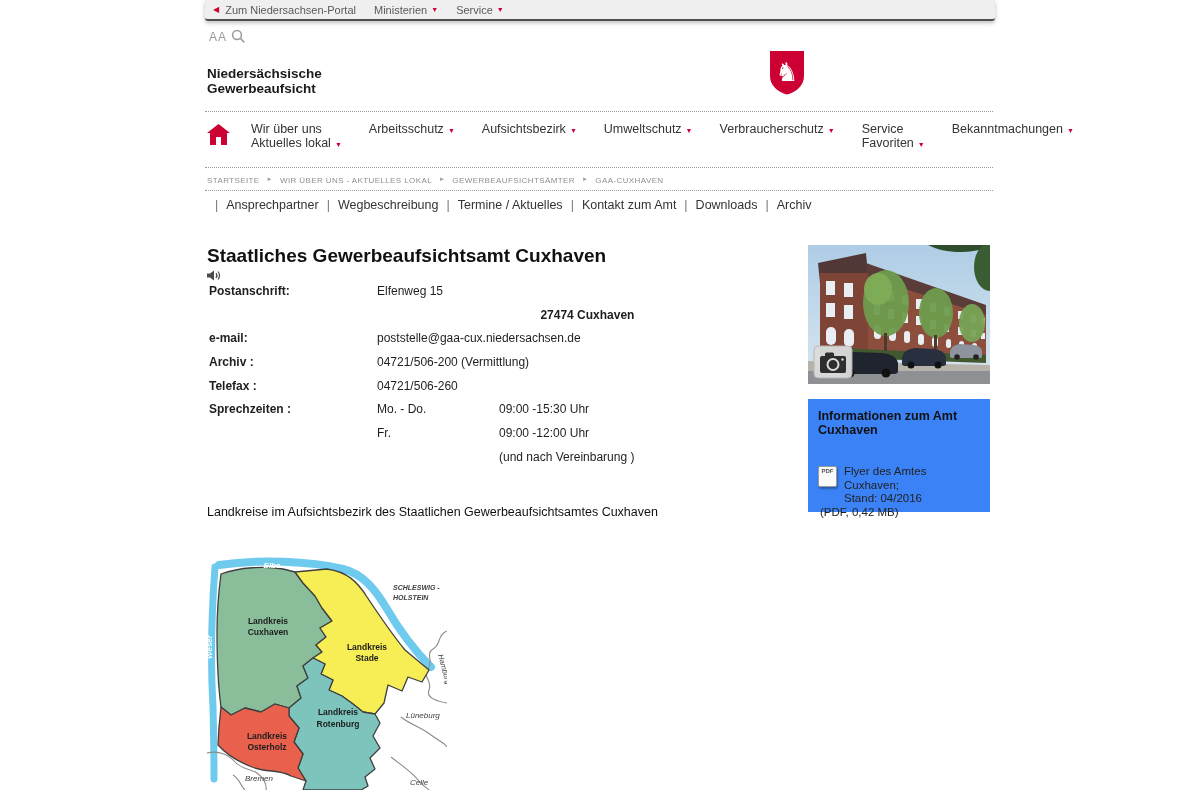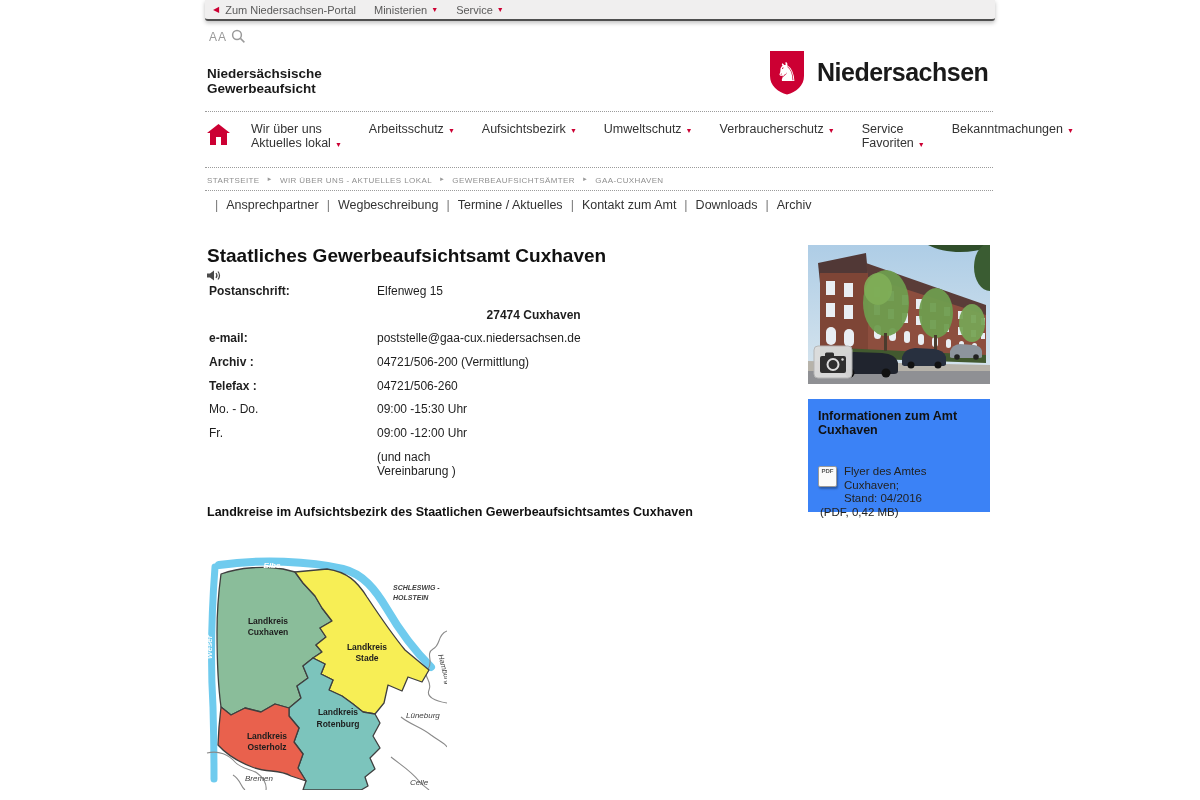--- a/index.html
+++ b/index.html
@@ -44,21 +44,21 @@
 
   
   h1.title { position:absolute; left:207px; top:245px; font-size:19px; font-weight:bold; color:#111; }
   .speaker { position:absolute; left:207px; top:270px; cursor:pointer; }
 
   .contact { position:absolute; left:209px; top:284px; display:grid;
     grid-template-columns:168px 122px auto; grid-auto-rows:23.7px; font-size:12px; color:#1e1e1e; }
   .contact .lbl { font-weight:bold; }
   .contact .b { font-weight:bold;text-align:right; }
 
-  .map-heading { position:absolute; left:207px; top:505px; font-size:12.5px; font-weight:bold; color:#111; width:560px; }
+  .map-heading { position:absolute; left:207px; top:505px; font-size:12.5px; font-weight:normal; color:#111; width:560px; }
 
   .map-wrap { position:absolute; left:205px; top:557px; width:242px; height:233px; }
   .map-label { font-weight:bold; font-size:8.5px; fill:#1d1d1d; }
   .nbr { font-style:italic; fill:#3f3f3f; }
   .river-label { font-style:italic; font-weight:bold; fill:#fff; font-size:8px; }
 
   
   .photo { position:absolute; left:808px; top:245px; width:182px; height:139px; }
   .infobox { position:absolute; left:808px; top:399px; width:182px; height:113px; background:#3b82f6; padding:10px 10px; }
   .infobox .ib-title { font-size:12.5px; font-weight:bold; color:#111; line-height:14px; }
@@ -99,21 +99,20 @@
 
   <div class="site-name">
     <div>Niedersächsische</div>
     <div>Gewerbeaufsicht</div>
   </div>
   <div class="brand">
     <svg width="38" height="45" viewBox="0 0 38 45">
       <path d="M2,1 H36 V26 C36,36 28,42 19,44.5 C10,42 2,36 2,26 Z" fill="#cc0033"></path>
       <text x="19" y="31" text-anchor="middle" font-size="26" fill="#ffffff" font-family="DejaVu Sans, sans-serif">♞</text>
     </svg>
-    <span class="brand-text">Niedersachsen</span>
   </div>
 
   <div class="rule" style="top:111px"></div>
 
   <div class="mainnav">
     <svg class="home" width="23" height="21" viewBox="0 0 23 21">
       <path d="M11.5,0 L23,9 H20 V21 H14 V13 H9 V21 H3 V9 H0 Z" fill="#cc0033"></path>
     </svg>
     <div class="item">
       <span>Wir über uns</span><br>
@@ -186,20 +185,21 @@
 
     <div class="lbl">e-mail:</div>
     <div style="grid-column:span 2">poststelle@gaa-cux.niedersachsen.de</div>
 
     <div class="lbl">Archiv :</div>
     <div style="grid-column:span 2">04721/506-200 (Vermittlung)</div>
 
     <div class="lbl">Telefax :</div>
     <div style="grid-column:span 2">04721/506-260</div>
 
+    <div class="lbl">Sprechzeiten :</div>
     <div>Mo. - Do.</div>
     <div>09:00 -15:30 Uhr</div>
 
     <div></div>
     <div>Fr.</div>
     <div>09:00 -12:00 Uhr</div>
 
     <div></div>
     <div></div>
     <div>(und nach Vereinbarung )</div>

